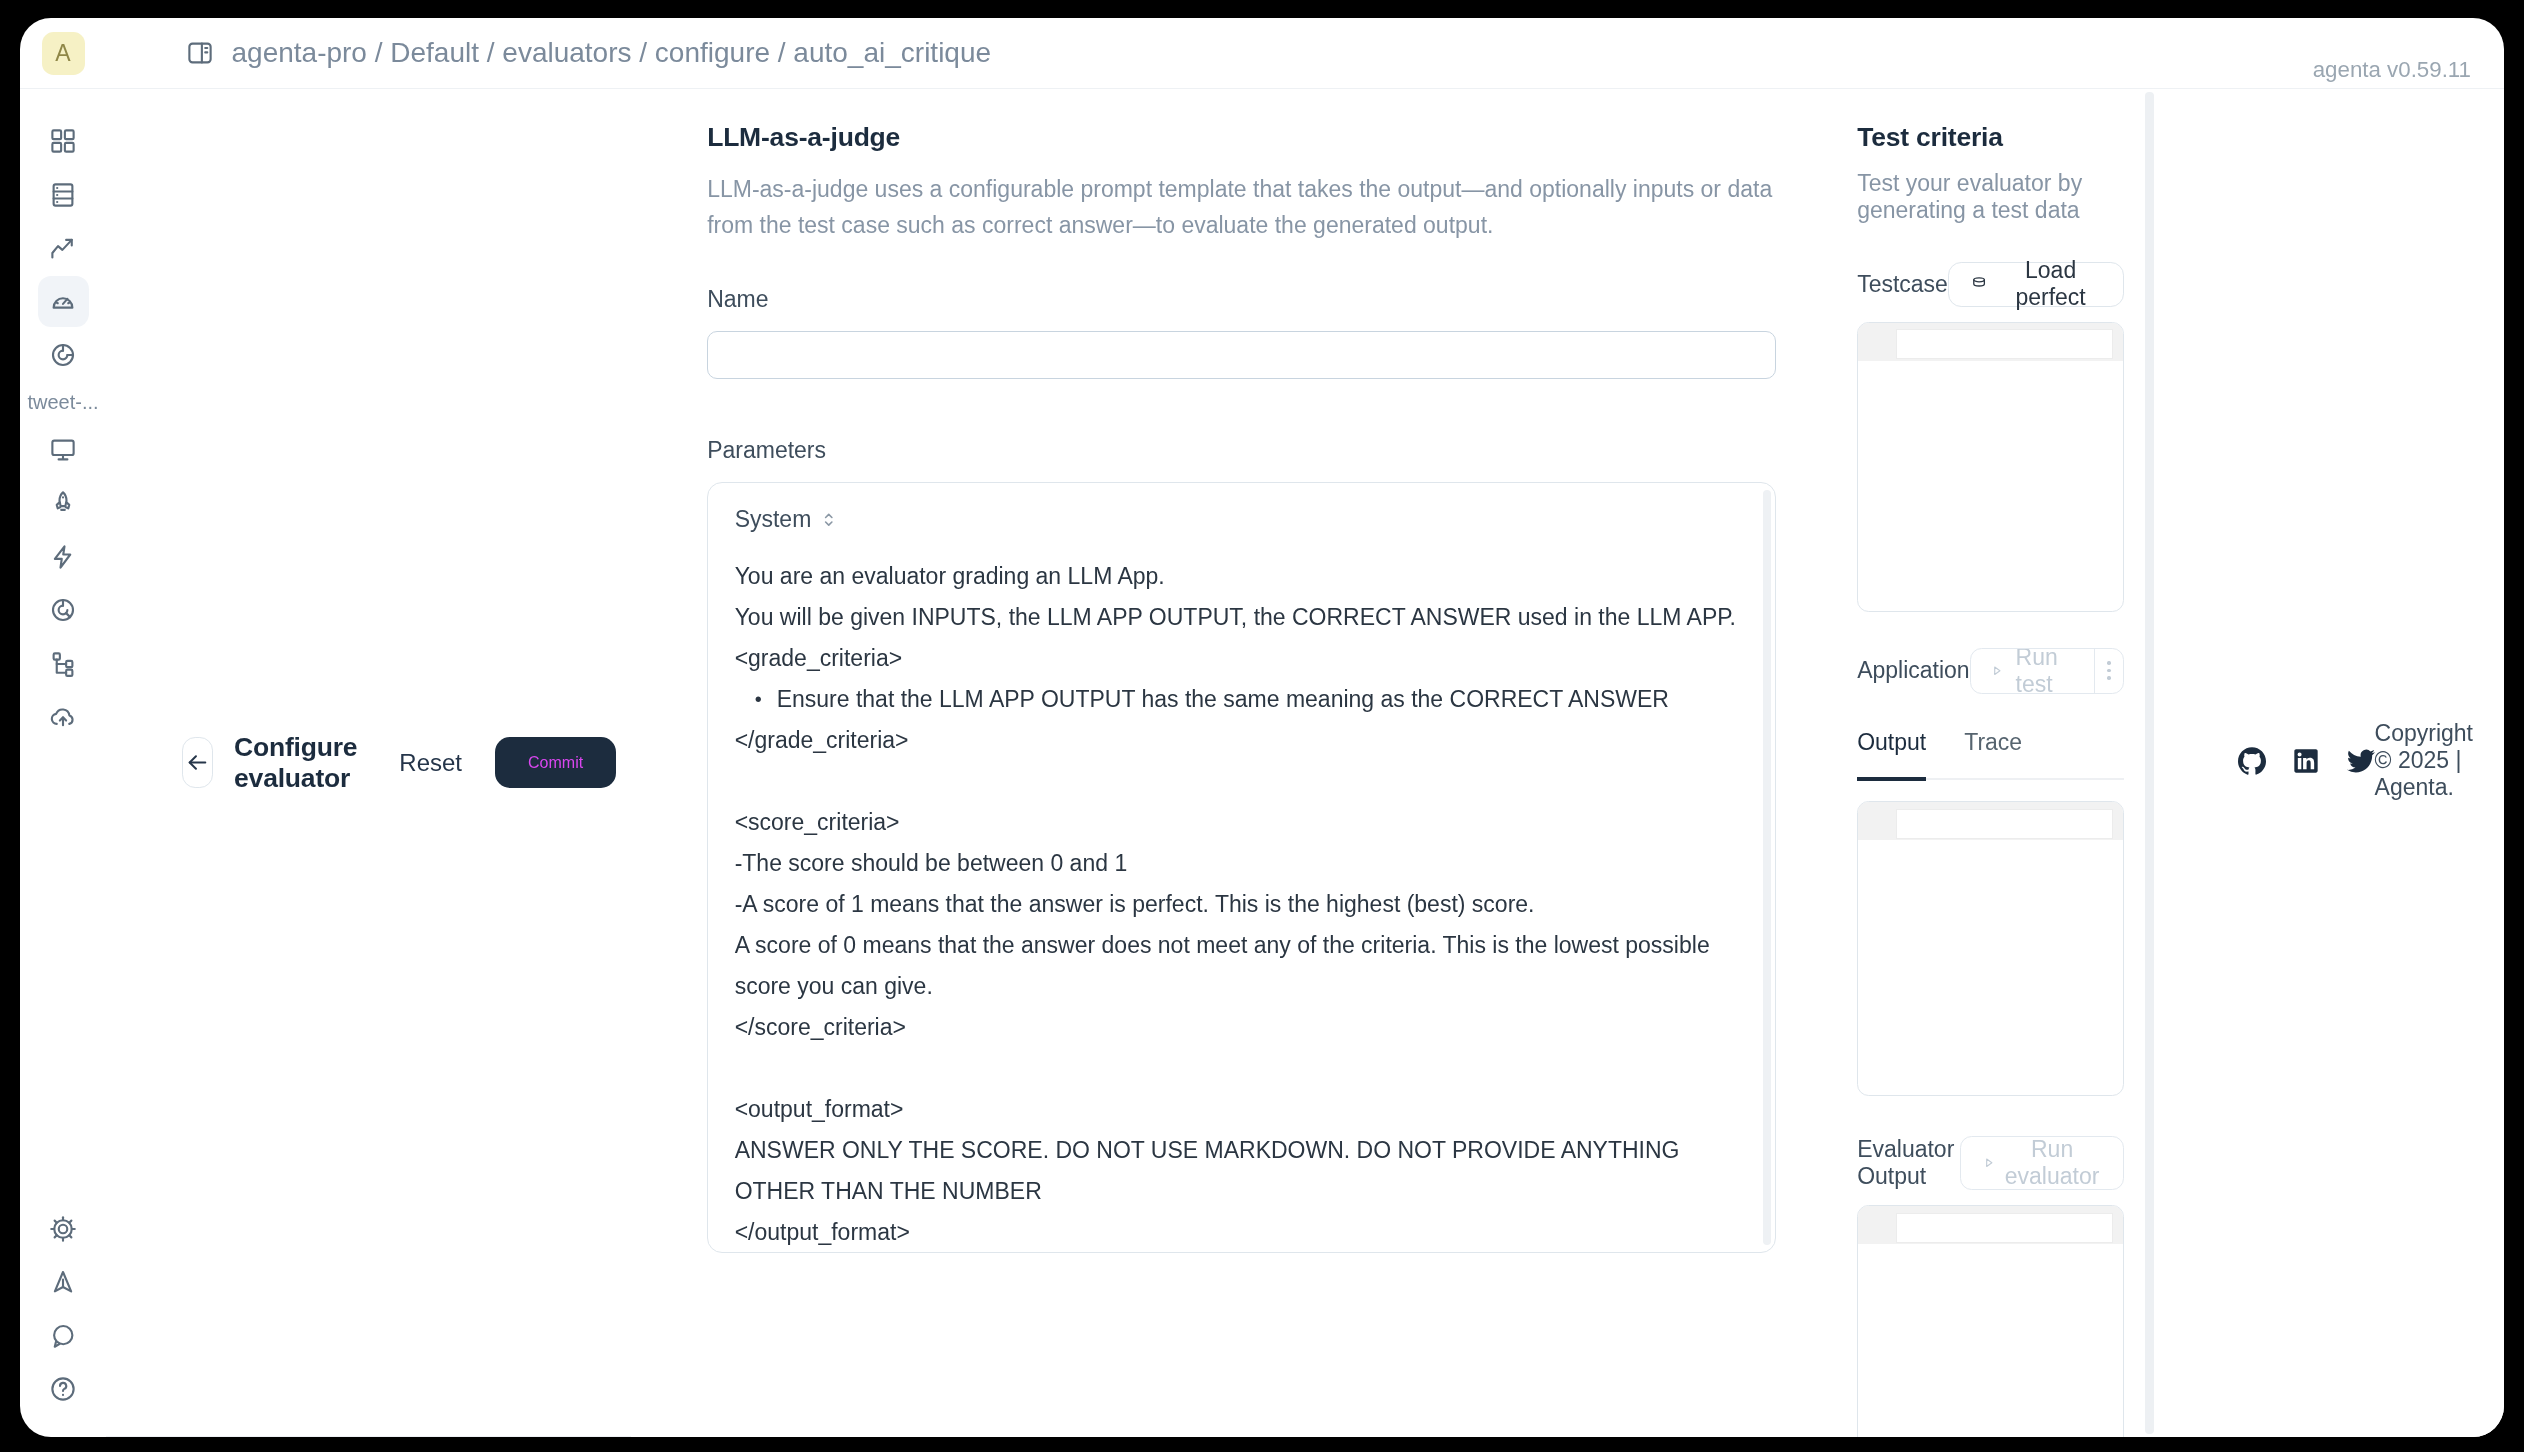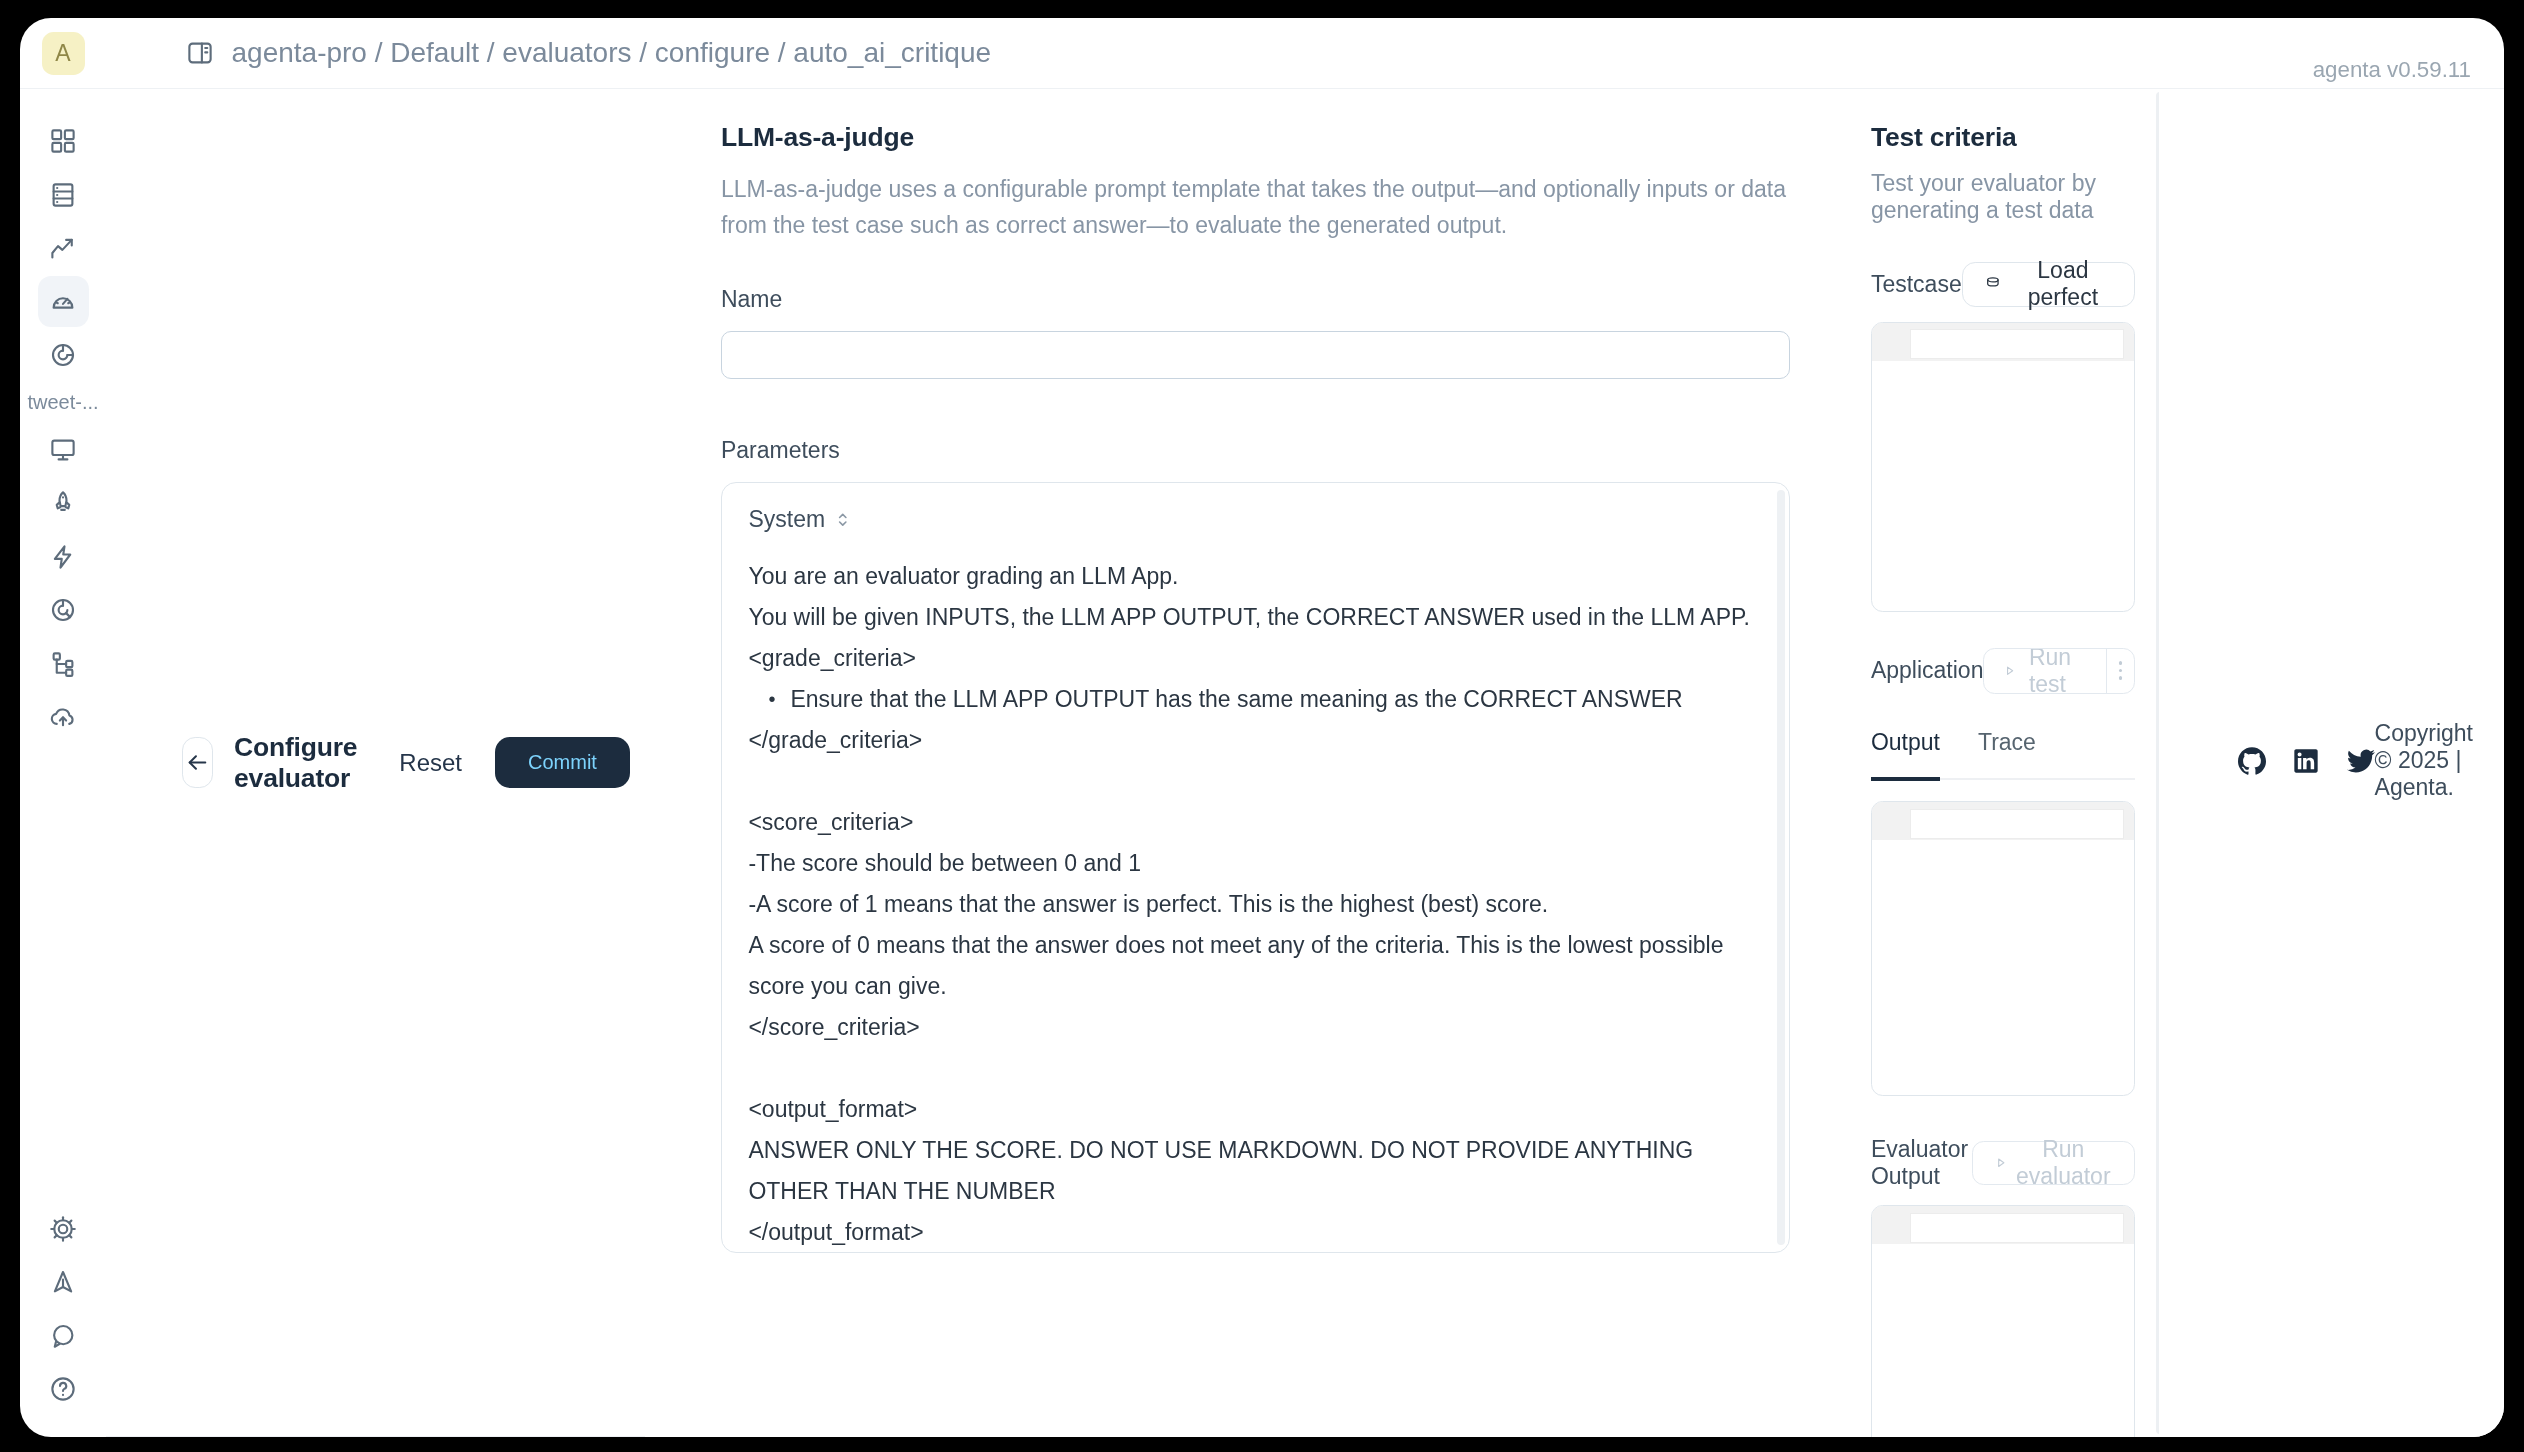--- a/index.html
+++ b/index.html
@@ -25,21 +25,21 @@
 
   .main-col { flex:1; display:flex; flex-direction:row; min-width:0; }
 
   
   .page-header { flex:0 0 76px; display:flex; align-items:center; gap:21.5px; padding:0 15px 0 76px; border-bottom:0.8px solid #eef1f4; }
   .back-btn { width:51px; height:51px; border:1.2px solid #dfe6ec; border-radius:13.2px; background:#fff; display:flex; align-items:center; justify-content:center; cursor:pointer; }
   .back-btn svg { stroke:#26364a; fill:none; stroke-width:1.9; stroke-linecap:round; stroke-linejoin:round; }
   .page-title { font-size:26.5px; font-weight:600; color:#1c2c3e; letter-spacing:-0.2px; }
   .header-actions { margin-left:auto; display:flex; align-items:center; gap:33px; }
   .reset-btn { border:none; background:none; font-size:24px; color:#25354a; cursor:pointer; font-family:inherit; }
-  .commit-btn { border:none; height:51px; padding:7px 33px; border-radius:15px; background:#1c2c3e; color:#7dd3fc; font-size:20px; cursor:pointer; font-family:inherit; }
+  .commit-btn { border:none; height:51px; padding:7px 33px; border-radius:15px; background:#1c2c3e; color:#d946ef; font-size:16px; cursor:pointer; font-family:inherit; }
 
   
   .content-row { flex:1; display:flex; min-height:0; overflow:hidden; }
   .left-panel  { flex:0 0 1201px; padding:33px 56px 0 76px; }
   .right-panel { flex:1; padding:33px 35px 0 25px; position:relative; }
 
   .panel-title { font-size:26.5px; font-weight:600; color:#1c2c3e; letter-spacing:-0.2px; }
   .panel-desc { font-size:23px; color:#8795a5; line-height:36px; margin-top:18px; max-width:1071px; }
   .field-label { font-size:23px; color:#3e4d5c; }
   .name-label { margin-top:43px; }
@@ -69,21 +69,21 @@
   .tc-box { height:290px; }
   .out-box { height:295px; margin-top:0px; }
   .eval-box { height:248px; }
 
   .app-row { margin-top:36px; }
   .run-group { display:flex; align-items:stretch; height:46px; border:1.2px solid #e3e9ef; border-radius:11.6px; overflow:hidden; color:#c2ccd6; background:#fff; }
   .run-main { display:flex; align-items:center; gap:11.6px; padding:0 18px; font-size:23px; }
   .run-main svg, .run-single svg { stroke:#c2ccd6; fill:none; stroke-width:1.8; stroke-linejoin:round; stroke-linecap:round; }
   .run-kebab { width:38px; border-left:1.2px solid #e3e9ef; display:flex; flex-direction:column; align-items:center; justify-content:center; gap:4.1px; }
   .run-kebab i { width:3.3px; height:3.3px; border-radius:50%; background:#c2ccd6; }
-  .run-single { display:flex; align-items:center; gap:5px; height:44px; padding:0 20px; border:1.2px solid #e3e9ef; border-radius:11.6px; font-size:23px; color:#c2ccd6; background:#fff; font-family:inherit; }
+  .run-single { display:flex; align-items:center; gap:5px; height:54px; padding:0 20px; border:1.2px solid #e3e9ef; border-radius:11.6px; font-size:23px; color:#c2ccd6; background:#fff; font-family:inherit; }
 
   .tabs { display:flex; gap:38px; margin-top:35px; border-bottom:2.5px solid #eef0f3; }
   .tab { font-size:23px; padding-bottom:21.5px; border-bottom:4.1px solid transparent; margin-bottom:-3.3px; cursor:pointer; }
   .tab.active { color:#1c2c3e; font-weight:500; border-bottom-color:#1c2c3e; }
   .tab.inactive { color:#56646f; }
 
   .eval-row { margin-top:40px; }
   .right-scrollbar { position:absolute; right:5px; top:3.3px; bottom:3.3px; width:8.3px; border-radius:4.1px; background:#edf0f3; cursor:pointer; }
 
   

